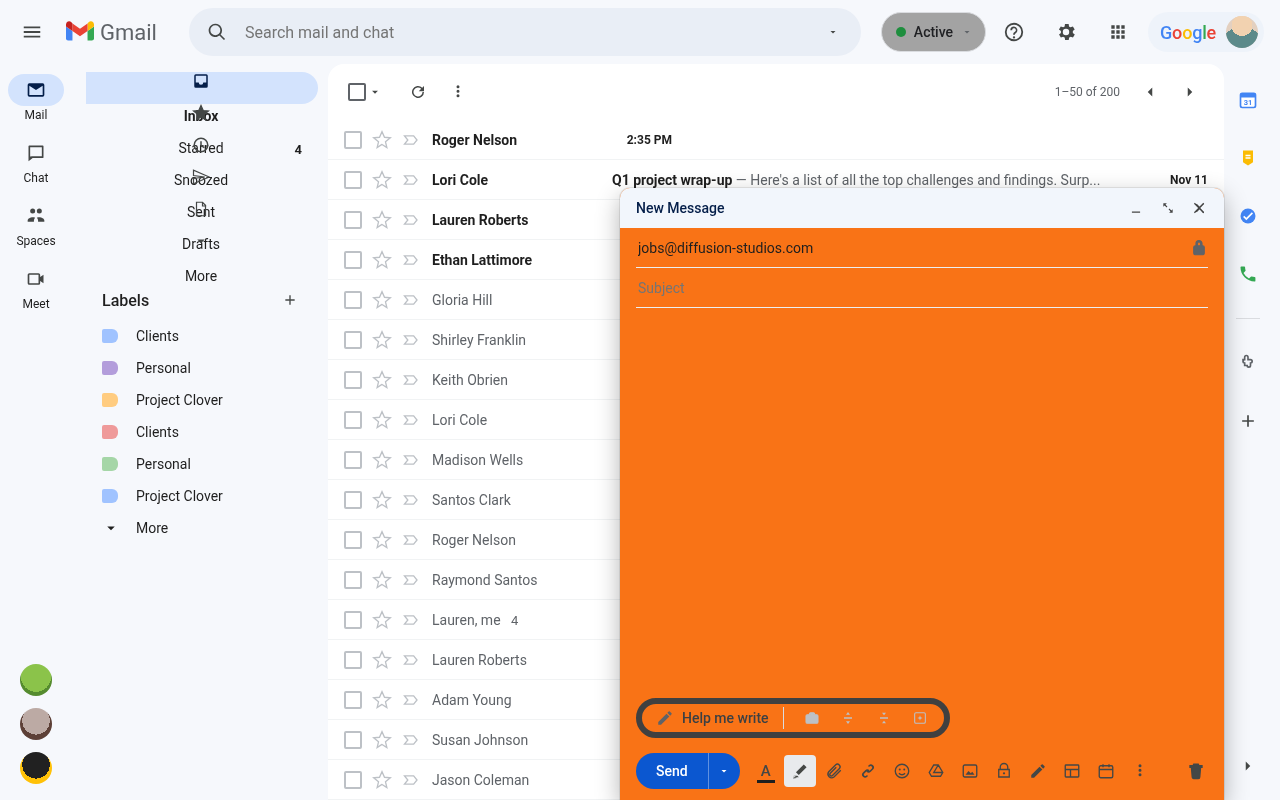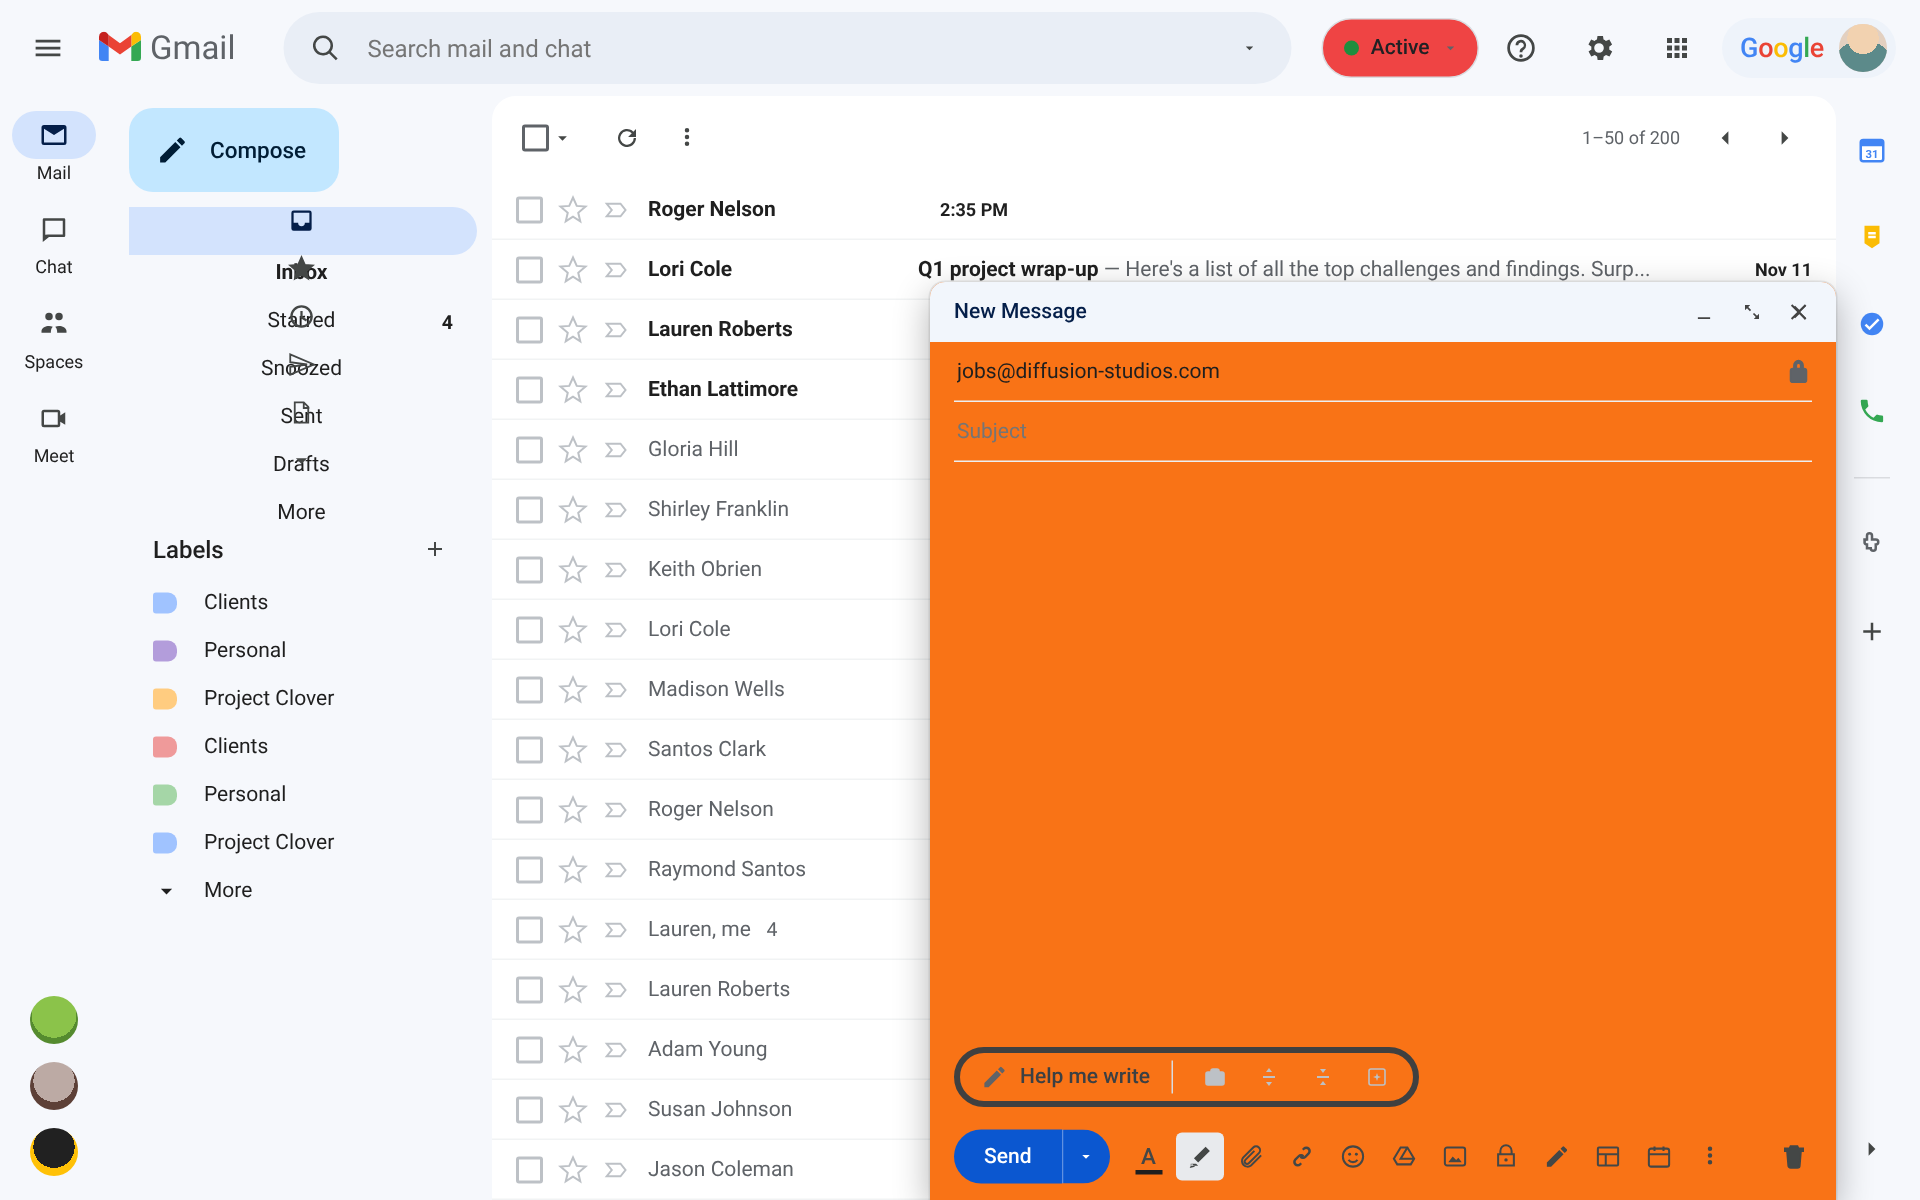--- a/index.html
+++ b/index.html
@@ -21,21 +21,21 @@
   svg{display:block;}
 
   
   .header{display:flex;align-items:center;height:64px;padding:0 16px 0 8px;gap:8px;position:relative;}
   .iconbtn{width:48px;height:48px;border:0;background:none;border-radius:50%;display:flex;align-items:center;justify-content:center;color:var(--iconhead);cursor:pointer;}
   .gmail-logo{display:flex;align-items:center;gap:6px;margin-left:2px;margin-right:24px;}
   .gmail-logo .txt{font-size:22px;color:#5f6368;font-weight:400;}
   .search{flex:1;max-width:720px;height:48px;background:#e9eef6;border-radius:28px;display:flex;align-items:center;padding:0 8px;position:relative;}
   .search input{flex:1;border:0;background:none;font-size:16px;color:var(--text);outline:none;padding:0 8px;}
   .header-right{display:flex;align-items:center;gap:4px;margin-left:12px;}
-  .status-chip{height:40px;border:1px solid #dadce0;background:#ef4444;border-radius:20px;display:flex;align-items:center;gap:8px;padding:0 12px 0 14px;cursor:pointer;}
+  .status-chip{height:40px;border:1px solid #dadce0;background:#a3a3a3;border-radius:20px;display:flex;align-items:center;gap:8px;padding:0 12px 0 14px;cursor:pointer;}
   .status-chip .dot{width:10px;height:10px;border-radius:50%;background:#1e8e3e;}
   .status-chip span{font-size:14px;font-weight:500;color:#202124;}
   .google-chip{height:40px;background:#eef3fa;border-radius:20px;display:flex;align-items:center;padding:0 6px 0 12px;gap:10px;margin-left:2px;}
   .google-word{font-size:18px;font-weight:500;letter-spacing:-0.2px;}
   .google-word .b{color:#4285f4}.google-word .r{color:#ea4335}.google-word .y{color:#fbbc04}.google-word .g{color:#34a853}
   .avatar{width:32px;height:32px;border-radius:50%;background:#d7ccc8;display:flex;align-items:center;justify-content:center;overflow:hidden;}
   .avatar .face{width:100%;height:100%;background:radial-gradient(circle at 50% 30%, #f2d2b0 0 38%, transparent 38%), radial-gradient(circle at 50% 100%, #5c8a8a 0 60%, transparent 60%), #e3d0c0;}
 
   
   .rail{position:absolute;top:64px;left:0;width:72px;height:736px;display:flex;flex-direction:column;align-items:center;padding-top:6px;gap:10px;}
@@ -82,21 +82,21 @@
 
   
   .compose-win{position:absolute;right:56px;bottom:0;width:604px;height:612px;background:#f97316;border-radius:10px 10px 0 0;box-shadow:0 8px 24px rgba(0,0,0,.3),0 0 0 1px rgba(0,0,0,.08);display:flex;flex-direction:column;overflow:hidden;z-index:50;}
   .cw-hdr{height:40px;background:#f2f6fc;display:flex;align-items:center;padding:0 8px 0 16px;}
   .cw-hdr .t{font-size:14px;color:#041e49;font-weight:500;flex:1;}
   .cw-hdr .b{width:32px;height:32px;border:0;background:none;display:flex;align-items:center;justify-content:center;color:#444;cursor:pointer;border-radius:50%;}
   .cw-field{height:40px;border-bottom:1px solid #eceff1;margin:0 16px;display:flex;align-items:center;position:relative;}
   .cw-field input{flex:1;border:0;outline:0;font-size:14px;color:#1f1f1f;background:none;}
   .cw-field .lock{position:absolute;right:0;color:var(--icon);}
   .cw-body{flex:1;}
-  .cw-hmw{margin:0 16px 10px 16px;height:40px;border:4px solid #404040;border-radius:20px;display:flex;align-items:center;gap:8px;padding:0 10px 0 14px;width:fit-content;}
+  .cw-hmw{margin:0 16px 10px 16px;height:40px;border:6px solid #404040;border-radius:20px;display:flex;align-items:center;gap:8px;padding:0 10px 0 14px;width:fit-content;}
   .cw-hmw .hmw-txt{font-size:14px;color:#3c4043;font-weight:500;}
   .cw-hmw .sep{width:1px;height:22px;background:#dadce0;margin:0 6px;}
   .cw-hmw .cib{width:28px;height:28px;border:0;background:none;color:#bdc1c6;display:flex;align-items:center;justify-content:center;border-radius:50%;}
   .cw-toolbar{height:52px;display:flex;align-items:center;padding:0 12px 6px 16px;gap:2px;}
   .send{display:flex;align-items:center;}
   .send .main-btn{height:36px;border:0;background:#0b57d0;color:#fff;font-size:14px;font-weight:500;padding:0 20px;border-radius:18px 0 0 18px;cursor:pointer;}
   .send .more{height:36px;width:32px;border:0;background:#0b57d0;color:#fff;border-left:1px solid rgba(255,255,255,.35);border-radius:0 18px 18px 0;display:flex;align-items:center;justify-content:center;cursor:pointer;}
   .tbtn{width:32px;height:32px;border:0;background:none;border-radius:4px;color:var(--iconhead);display:flex;align-items:center;justify-content:center;cursor:pointer;}
   .tbtn.on{background:#e8eaed;}
   .cw-toolbar .spacer{flex:1;}
@@ -209,26 +209,20 @@
     <span class="lbl">Meet</span>
   </button>
   <div class="avatars">
     <div class="av" style="background:radial-gradient(circle at 50% 40%, #8bc34a 0 60%, #558b2f 60%);"></div>
     <div class="av" style="background:radial-gradient(circle at 50% 40%, #bcaaa4 0 55%, #5d4037 55%);"></div>
     <div class="av" style="background:radial-gradient(circle at 50% 40%, #212121 0 55%, #ffc107 55%);"></div>
   </div>
 </div>
 
 <div class="sidebar">
-  <button class="compose">
-    <svg width="22" height="22" viewBox="0 0 24 24">
-        <path fill="currentColor" d="M3 17.25V21h3.75L17.8 9.94l-3.75-3.75zM20.7 7.04a1 1 0 0 0 0-1.41l-2.34-2.34a1 1 0 0 0-1.41 0l-1.83 1.83 3.75 3.75z"></path>
-      </svg>
-    <span>Compose</span>
-  </button>
   <div class="nav">
     <button class="nav-item active">
       <span class="ico">
           <svg width="18" height="18" viewBox="0 0 24 24">
             <path fill="currentColor" d="M5 3h14a2 2 0 0 1 2 2v14a2 2 0 0 1-2 2H5a2 2 0 0 1-2-2V5a2 2 0 0 1 2-2zm0 2v9h4a3 3 0 0 0 6 0h4V5z"></path>
           </svg>
         </span>
       <span>Inbox</span>
       <span class="badge">4</span>
     </button>

